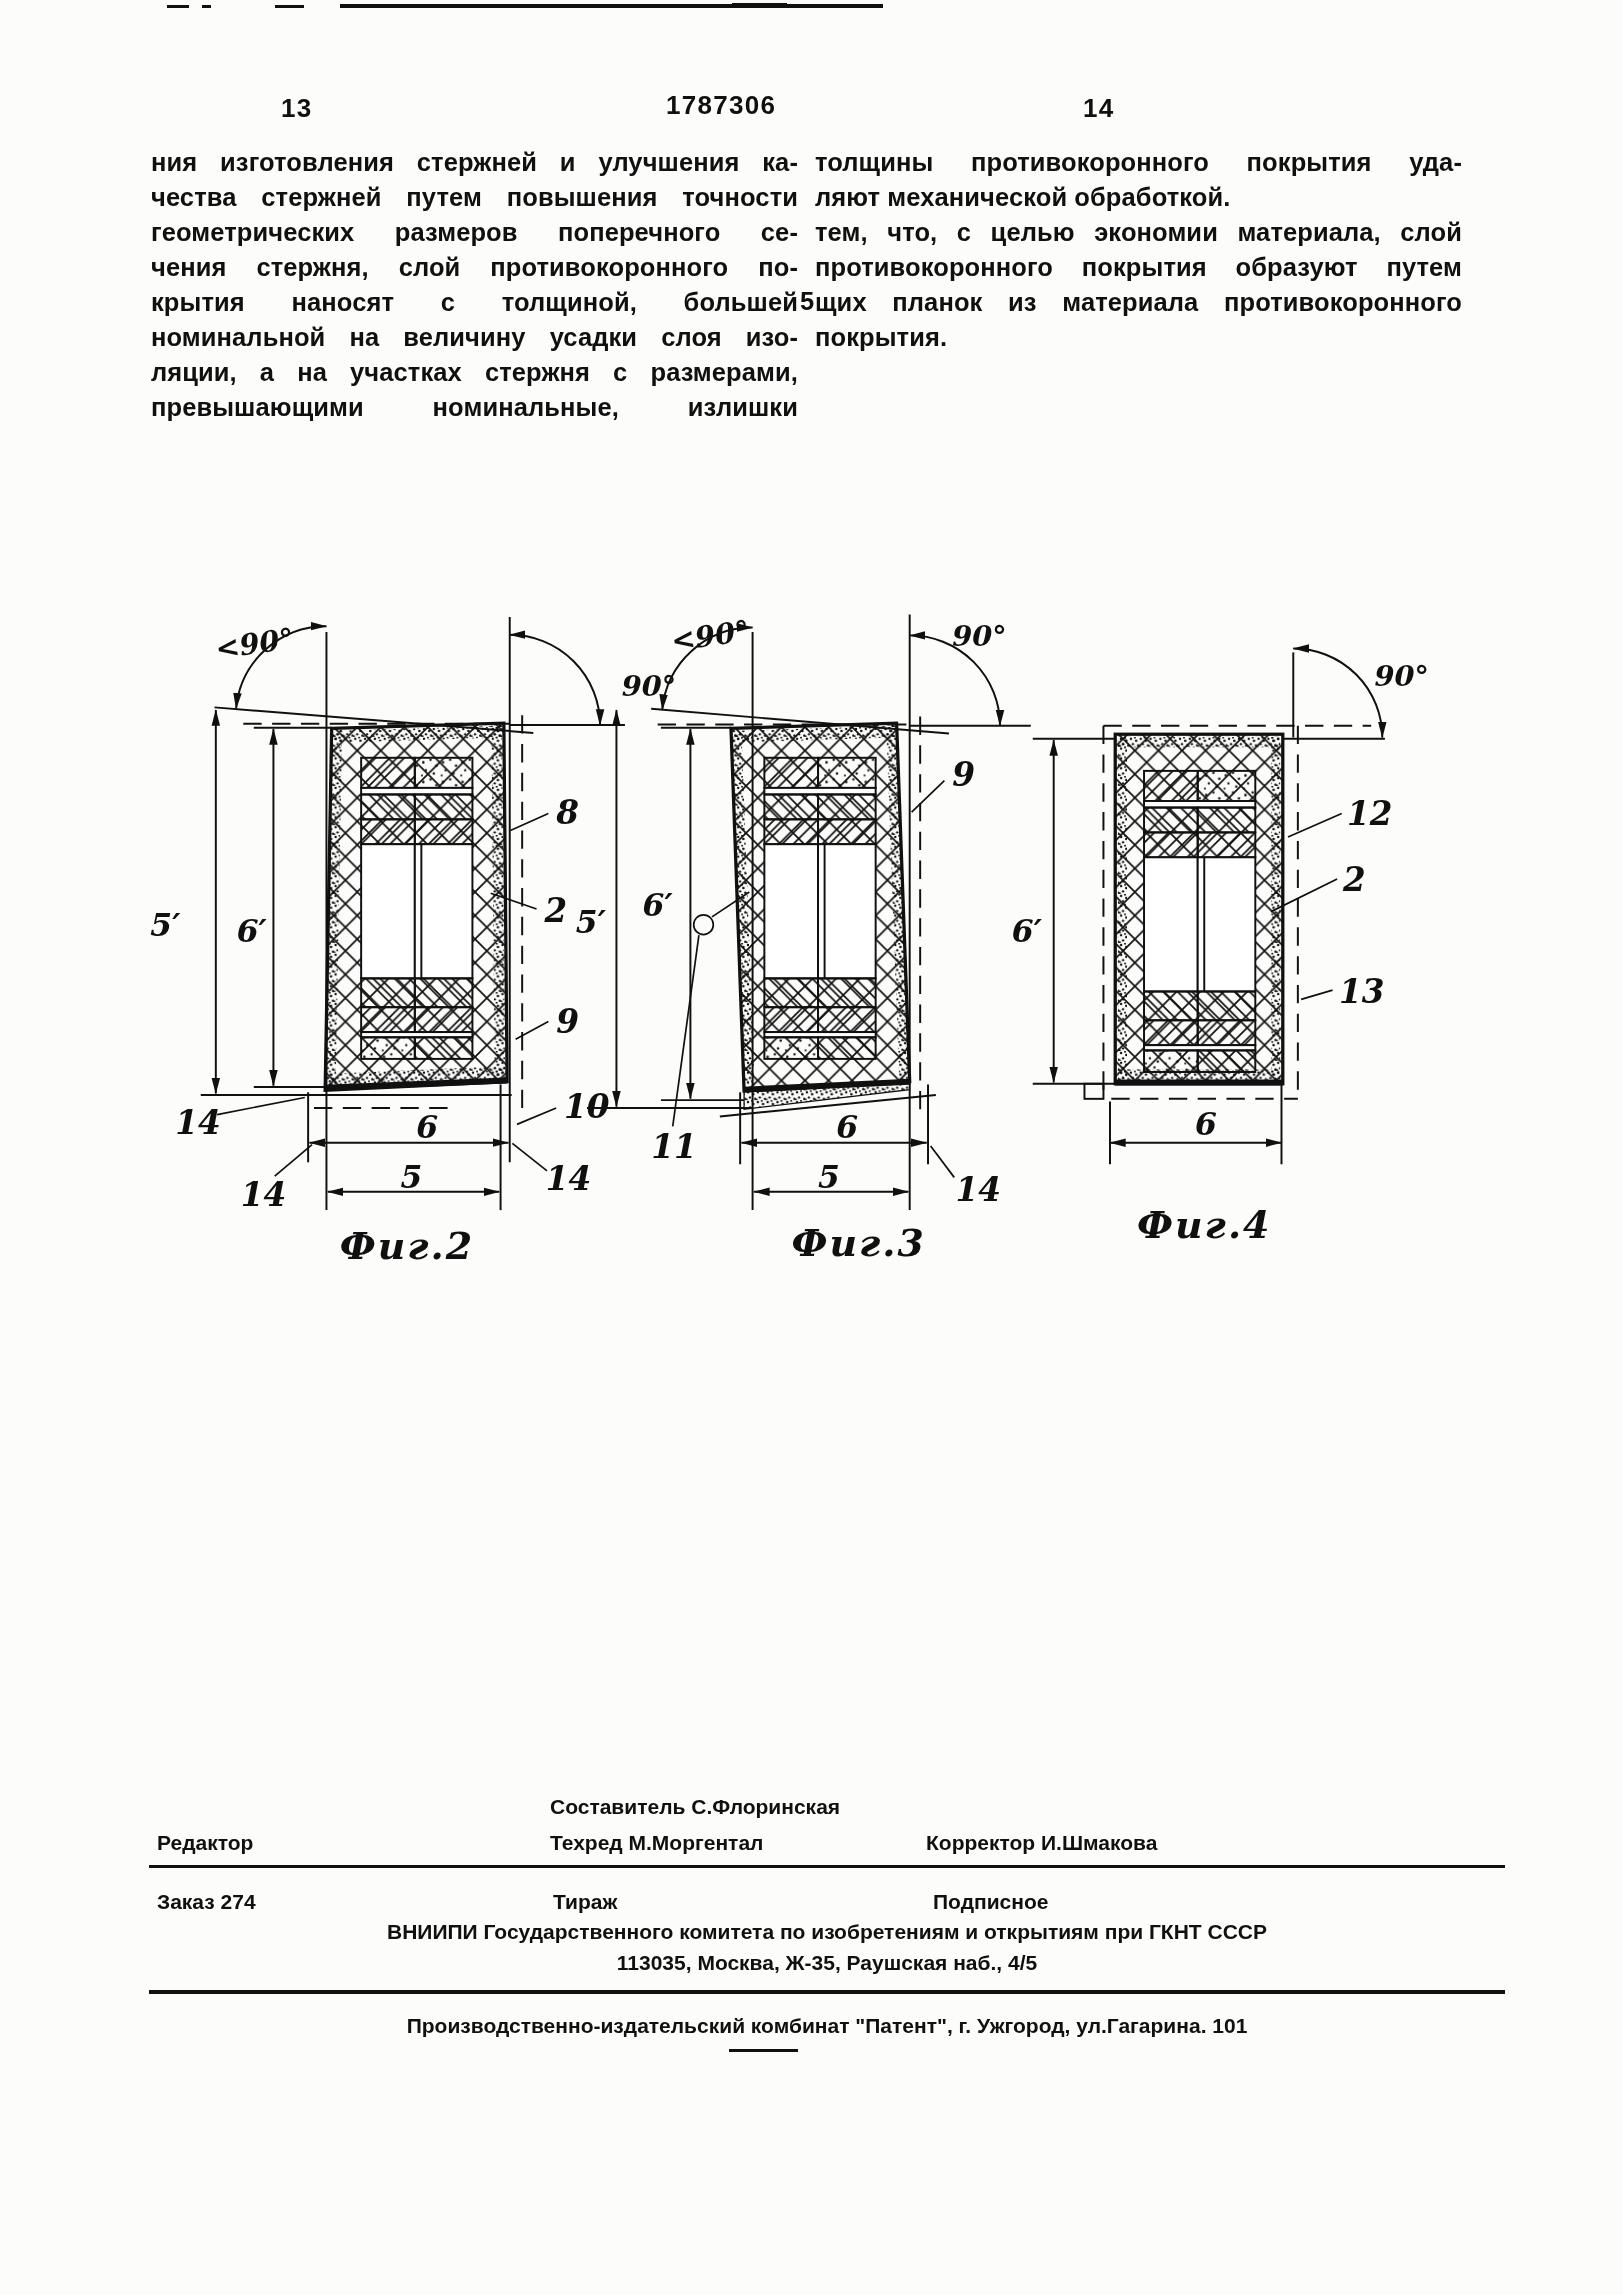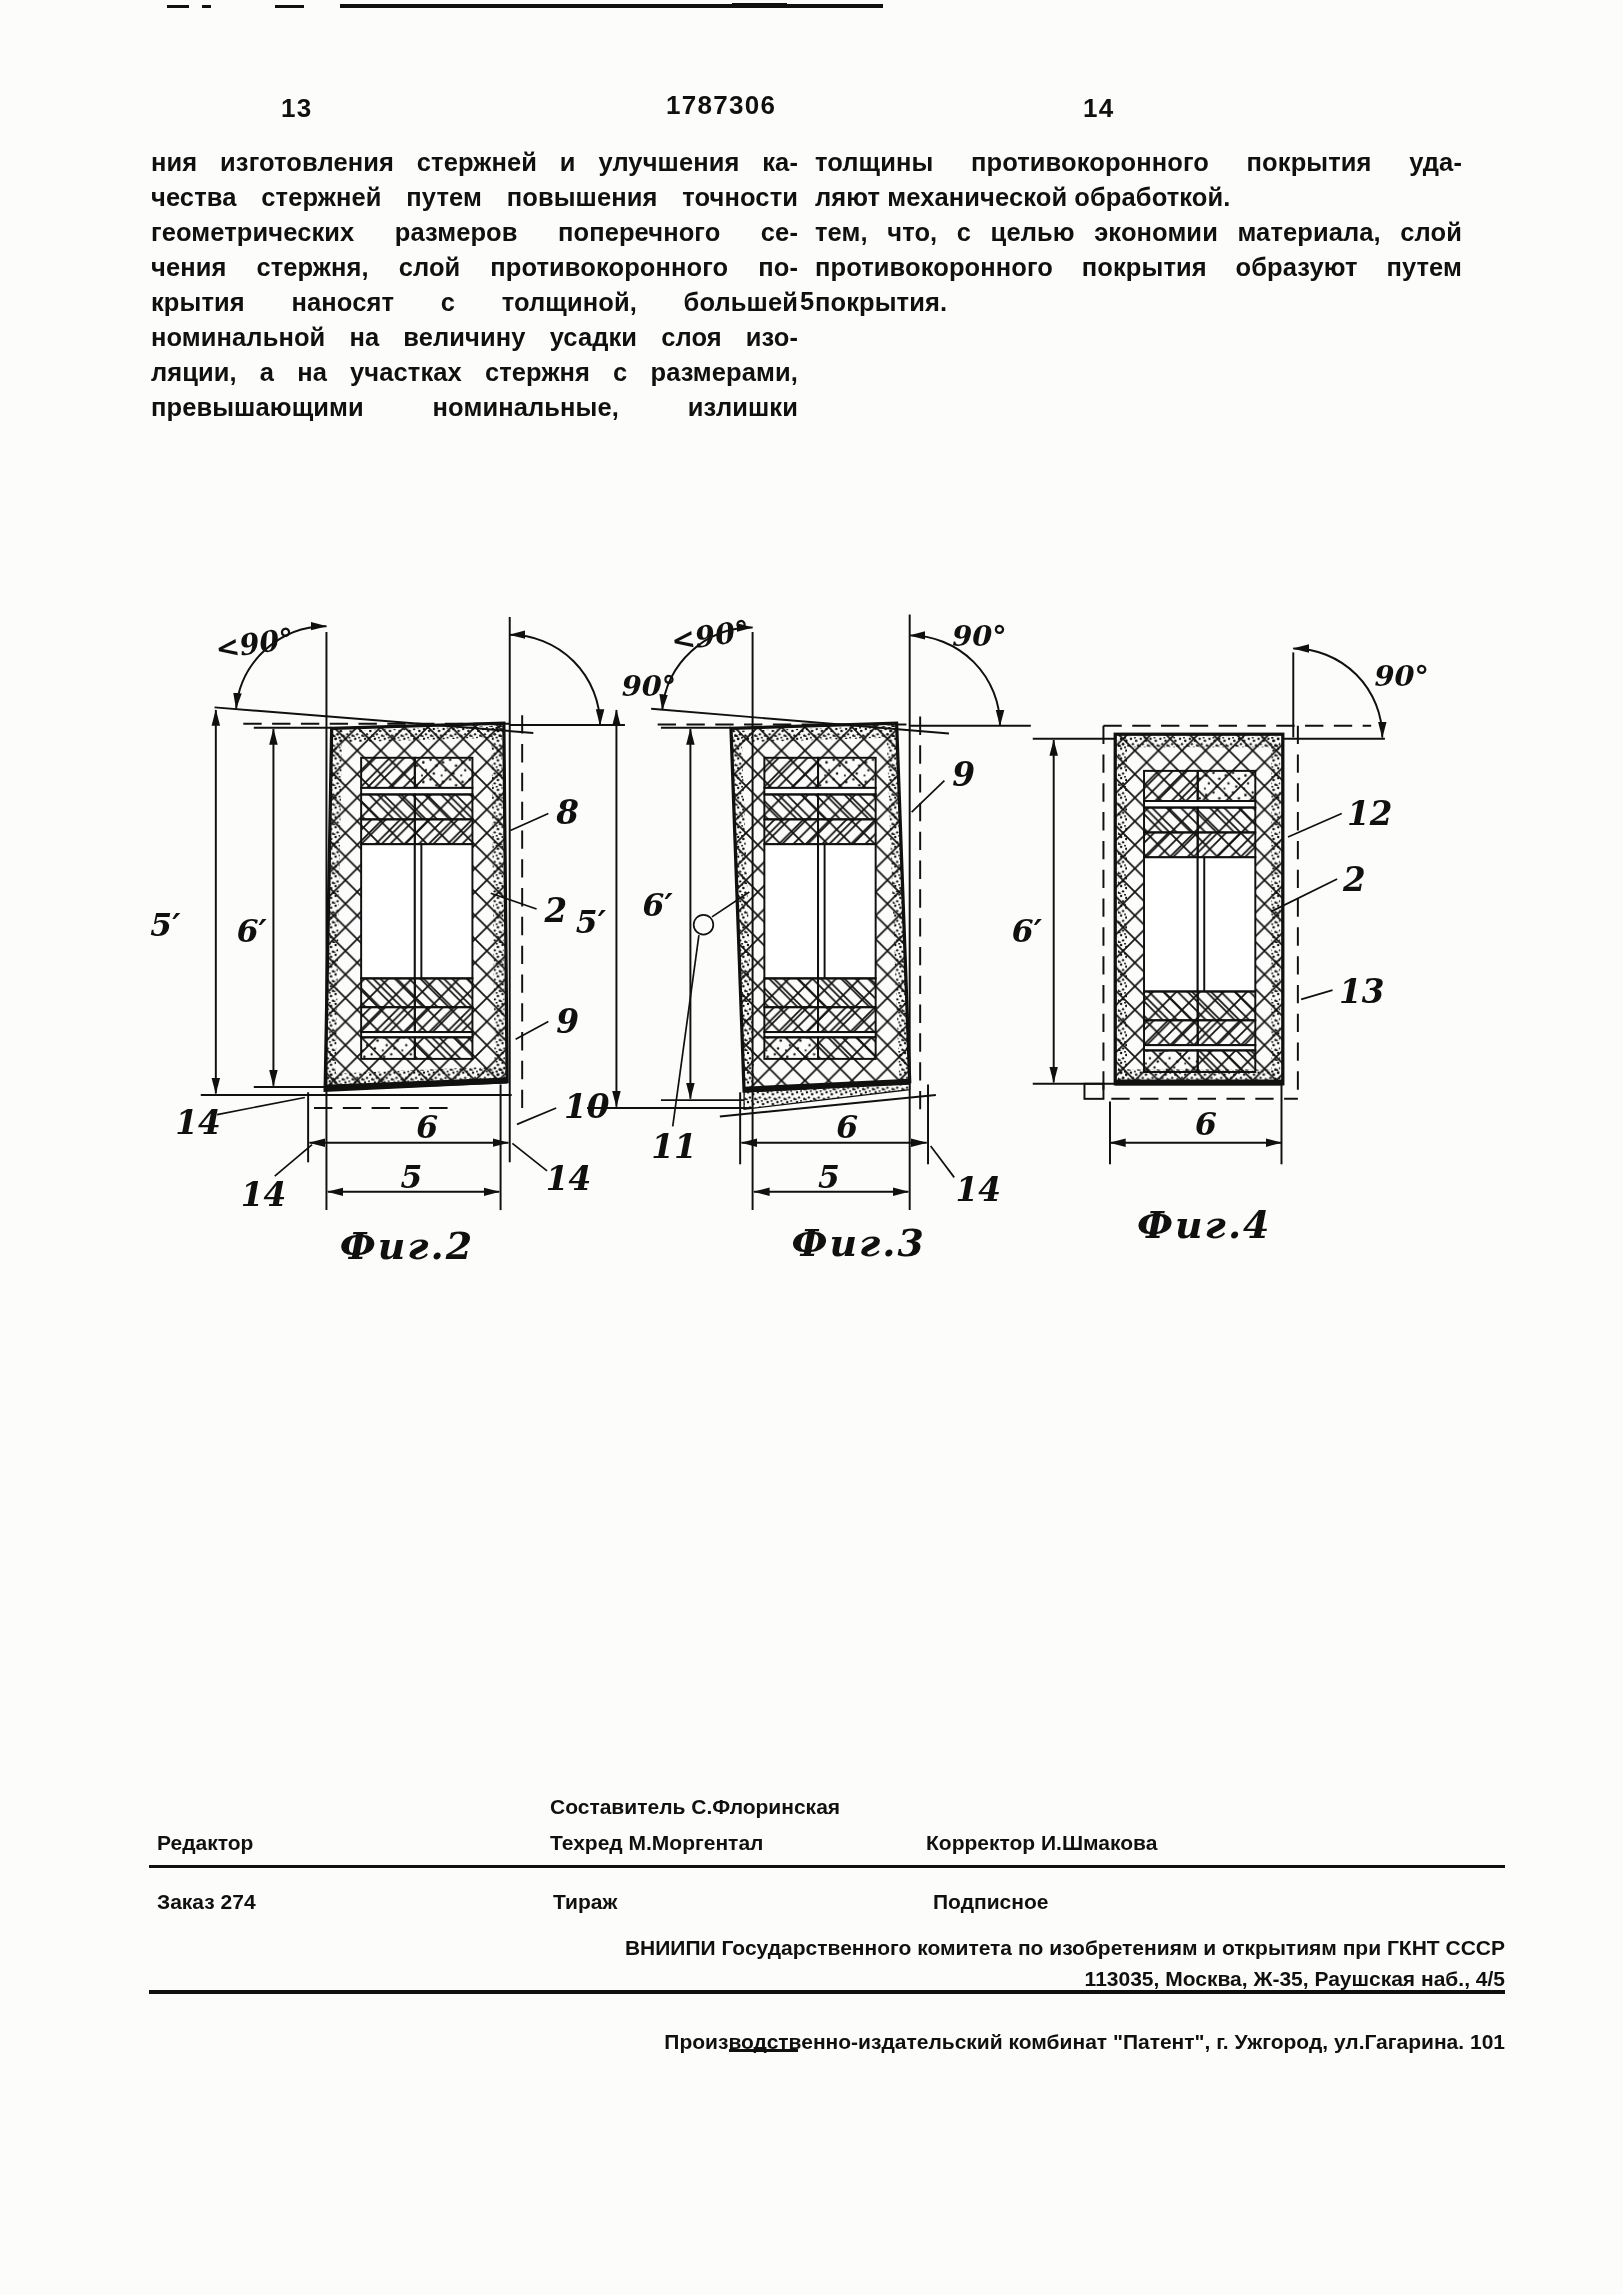--- a/index.html
+++ b/index.html
@@ -21,21 +21,21 @@
     text-align:justify;text-align-last:justify;
     letter-spacing:0.1px;
   }
   .nojust{text-align:right;text-align-last:left;}
   .indent{text-indent:37px;}
   .gutternum{font-size:25.5px;font-weight:700;}
   
   .bar{background:#101010;position:absolute;}
   
   .ft{font-size:21px;font-weight:700;white-space:nowrap;}
-  .ctr{width:1356px;text-align:right;margin-top:16px;}
+  .ctr{width:1356px;text-align:center;}
   
   text{fill:#101010;}
   .pl{font:italic 700 50px "DejaVu Serif",serif;}
   .dm{font:italic 700 48px "DejaVu Serif",serif;}
   .ag{font:italic 700 44px "DejaVu Serif",serif;}
   .cp{font:italic 700 58px "DejaVu Serif",serif;letter-spacing:3px;text-anchor:middle;}
   .ln{stroke:#101010;stroke-width:3;fill:none;}
   .ld{stroke:#101010;stroke-width:2.6;fill:none;}
   .dsh{stroke-dasharray:28 16;}
   .thk{stroke-width:9;}
@@ -66,20 +66,21 @@
   <div class="tl">превышающими номинальные, излишки</div>
 </div>
 
 <div class="abs gutternum" style="left:800px;top:287px;">5</div>
 
 <div class="col" style="left:815px;top:145px;">
   <div class="tl">толщины противокоронного покрытия уда-</div>
   <div class="tl nojust">ляют механической обработкой.</div>
   <div class="tl">тем, что, с целью экономии материала, слой</div>
   <div class="tl">противокоронного покрытия образуют путем</div>
+  <div class="tl">щих планок из материала противокоронного</div>
   <div class="tl nojust">покрытия.</div>
 </div>
 
 <svg class="abs" style="left:98px;top:609px;" width="1427" height="799" viewBox="0 0 2180 1220">
   <defs>
     <marker id="arw" markerWidth="26" markerHeight="17" refX="24" refY="8" orient="auto-start-reverse" markerUnits="userSpaceOnUse">
       <path d="M0,1.5 L25,8 L0,14.5 Z" fill="#101010"></path>
     </marker>
     <pattern id="xh" width="36" height="36" patternUnits="userSpaceOnUse">
       <path d="M0,0 L36,36 M36,0 L0,36" stroke="#101010" stroke-width="2.6" fill="none"></path>

